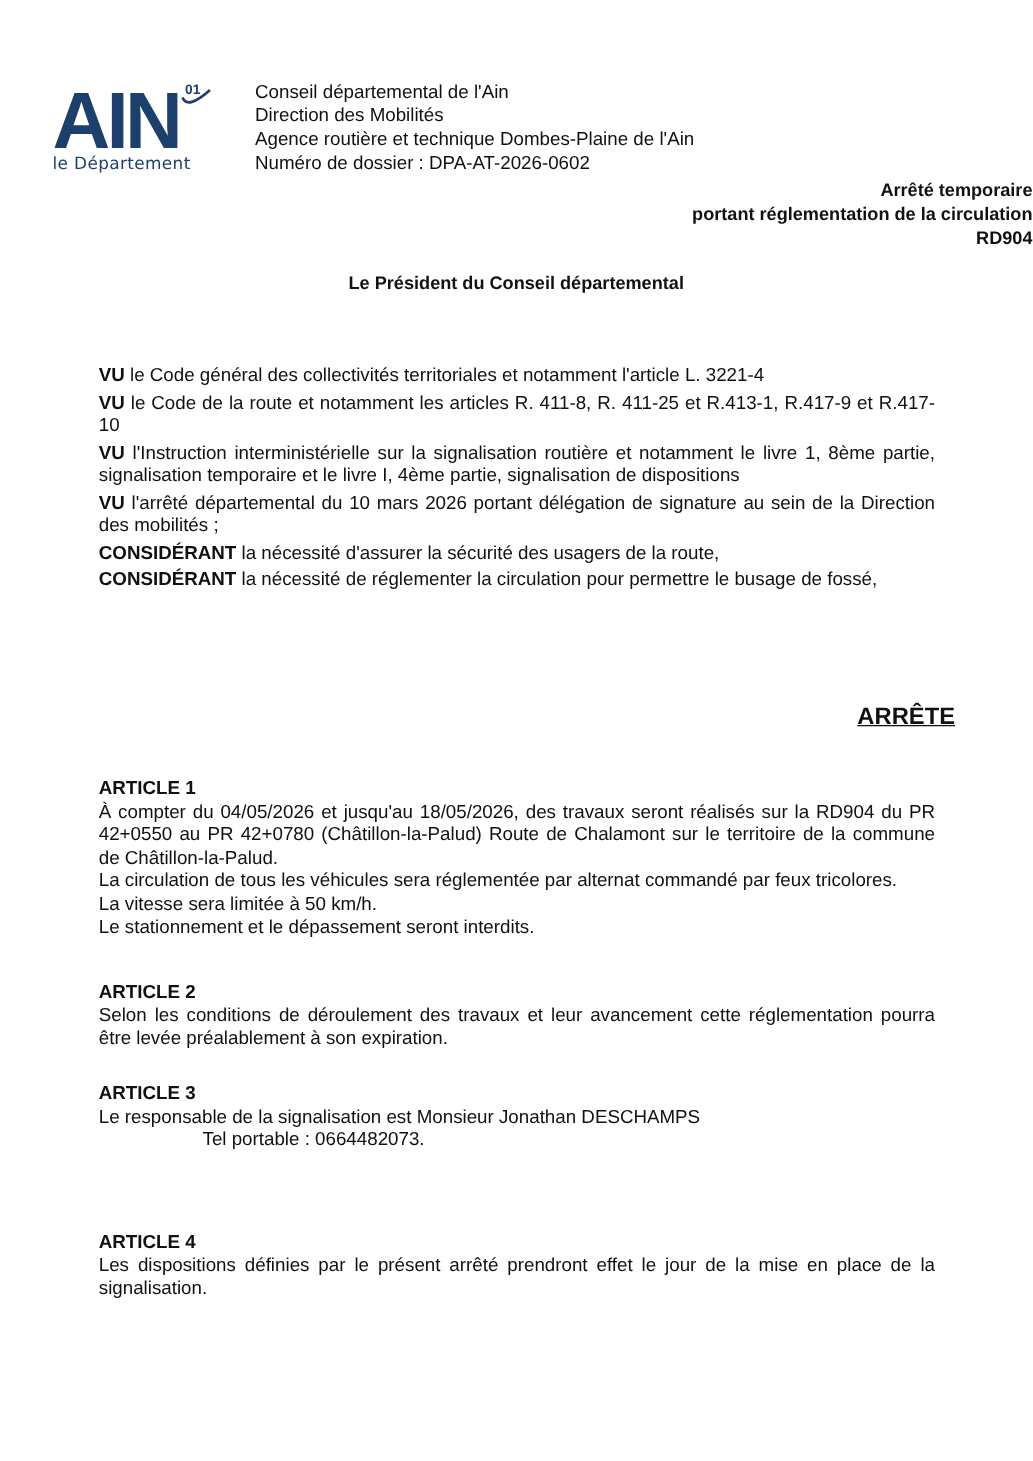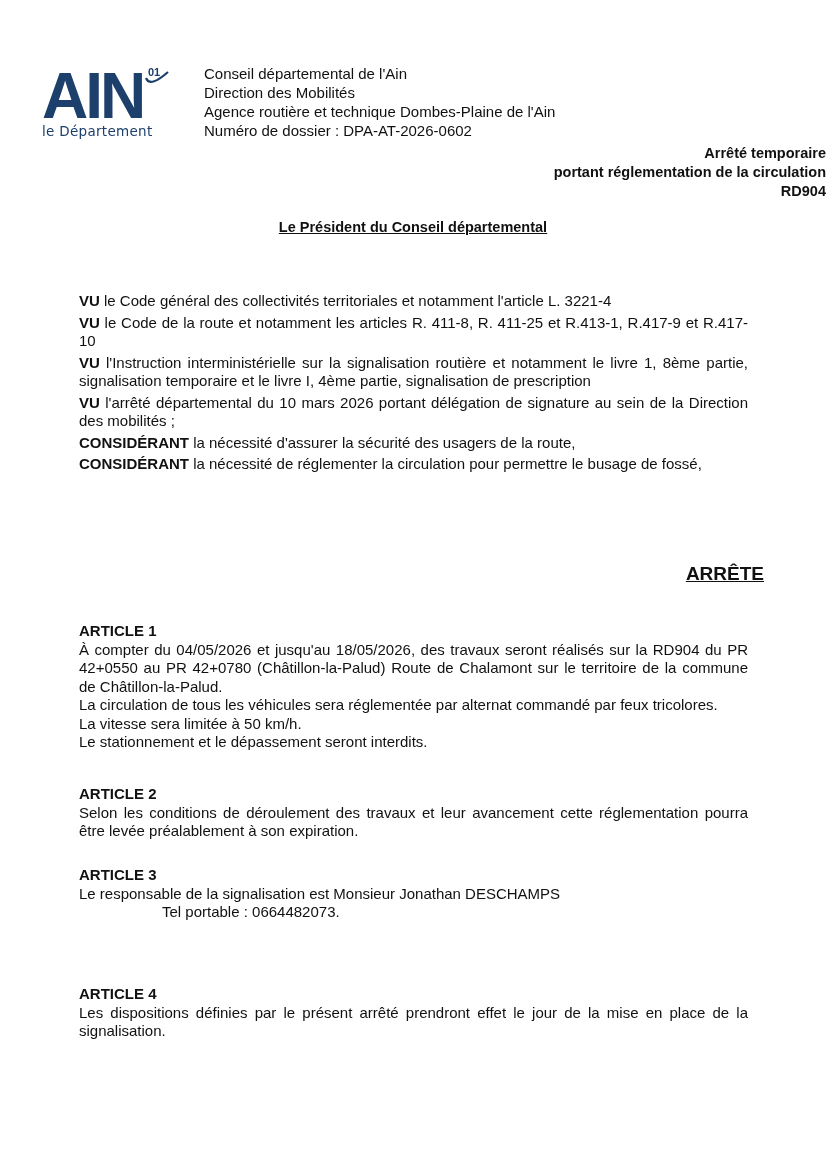--- a/index.html
+++ b/index.html
@@ -5,21 +5,21 @@
     html, body { margin: 0; padding: 0; background: #ffffff; }
     body { width: 826px; height: 1169px; position: relative; overflow: hidden; color: #111; font-family: "Liberation Sans", sans-serif; }
     .logo { position: absolute; left: 40px; top: 64px; width: 130px; height: 76px; }
     .logo-ain { position: absolute; left: 2px; top: 0px; font-family: "Liberation Sans", sans-serif; font-weight: 700; font-size: 64px; line-height: 64px; color: #1d3f6b; letter-spacing: -3px; }
     .logo-01 { position: absolute; left: 108px; top: 2px; font-family: "Liberation Sans", sans-serif; font-weight: 700; font-size: 11px; color: #1d3f6b; }
     .logo-swoosh { position: absolute; left: 104px; top: 6px; width: 26px; height: 18px; }
     .logo-sub { position: absolute; left: 2px; top: 59px; font-family: "DejaVu Sans", sans-serif; font-size: 13.5px; color: #1d3f6b; letter-spacing: 0.3px; white-space: nowrap; }
     .header-info { position: absolute; left: 204px; top: 64px; font-size: 15px; line-height: 19px; color: #111; }
     .header-info div { white-space: nowrap; }
     .title-block { position: absolute; left: 0; width: 826px; text-align: right; font-weight: 700; font-size: 14.5px; line-height: 19px; top: 144px; }
-    .president { position: absolute; left: 0; width: 826px; text-align: center; font-weight: 700; font-size: 14.5px; top: 219px; text-decoration: underline; }
+    .president { position: absolute; left: 0; width: 826px; text-align: center; font-weight: 700; font-size: 14.5px; top: 219px; }
     .body-text { position: absolute; left: 79px; width: 669px; font-size: 15px; line-height: 18.5px; text-align: justify; }
     .body-text p { margin: 0; }
     .vu { margin-bottom: 3px !important; }
     .kw { font-weight: 700; }
     .arrete { position: absolute; left: 0; width: 764px; text-align: right; font-weight: 700; font-size: 19px; text-decoration: underline; top: 563px; }
     .article-title { font-weight: 700; }
     .indent { padding-left: 83px; }
     .footer { position: absolute; right: 38px; top: 1204px; font-family: "Liberation Serif", serif; font-size: 13px; color: #111; }
   </style>
 </head>
@@ -45,21 +45,21 @@
   <div>Arrêté temporaire</div>
   <div>portant réglementation de la circulation</div>
   <div>RD904</div>
 </div>
 
 <div class="president">Le Président du Conseil départemental</div>
 
 <div class="body-text" style="top:292px;">
   <p class="vu"><span class="kw">VU</span><span> le Code général des collectivités territoriales et notamment l'article L. 3221-4</span></p>
   <p class="vu"><span class="kw">VU</span><span> le Code de la route et notamment les articles R. 411-8, R. 411-25 et R.413-1, R.417-9 et R.417-10</span></p>
-  <p class="vu"><span class="kw">VU</span><span> l'Instruction interministérielle sur la signalisation routière et notamment le livre 1, 8ème partie, signalisation temporaire et le livre I, 4ème partie, signalisation de prescription</span></p>
+  <p class="vu"><span class="kw">VU</span><span> l'Instruction interministérielle sur la signalisation routière et notamment le livre 1, 8ème partie, signalisation temporaire et le livre I, 4ème partie, signalisation de dispositions</span></p>
   <p class="vu"><span class="kw">VU</span><span> l'arrêté départemental du 10 mars 2026 portant délégation de signature au sein de la Direction des mobilités ;</span></p>
   <p class="vu"><span class="kw">CONSIDÉRANT</span><span> la nécessité d'assurer la sécurité des usagers de la route,</span></p>
   <p class="vu"><span class="kw">CONSIDÉRANT</span><span> la nécessité de réglementer la circulation pour permettre le busage de fossé,</span></p>
 </div>
 
 <div class="arrete">ARRÊTE</div>
 
 <div class="body-text" style="top:610px;margin-top:12px;">
   <p class="article-title">ARTICLE 1</p>
   <p>À compter du 04/05/2026 et jusqu'au 18/05/2026, des travaux seront réalisés sur la RD904 du PR 42+0550 au PR 42+0780 (Châtillon-la-Palud) Route de Chalamont sur le territoire de la commune de Châtillon-la-Palud.</p>

